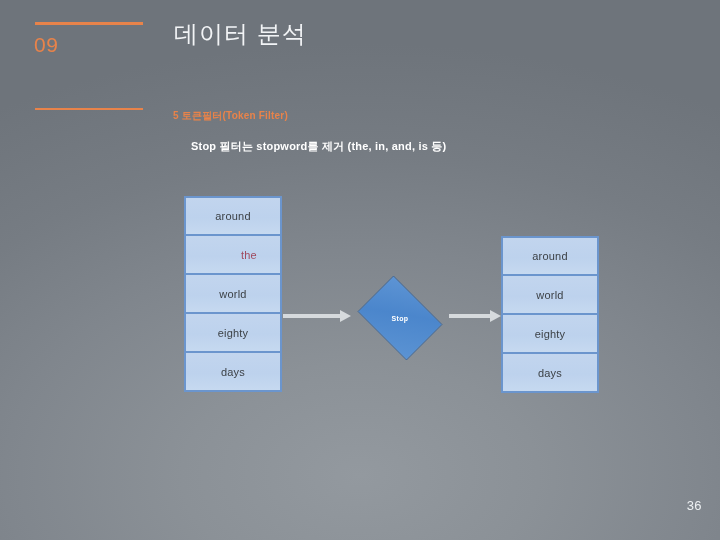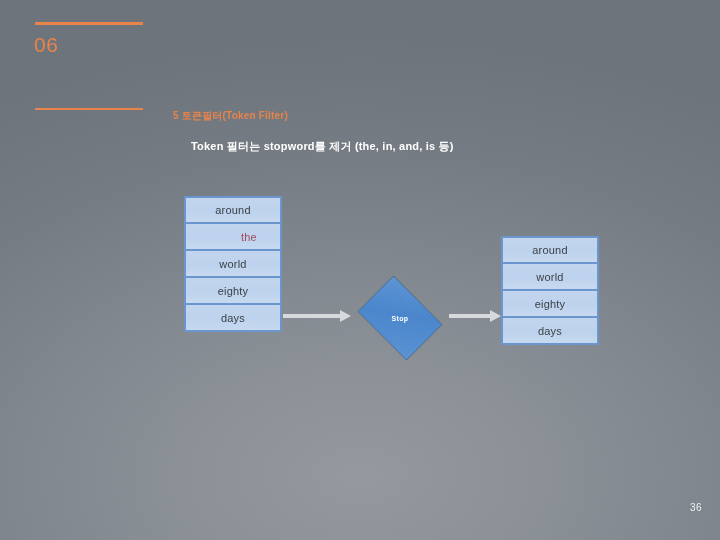--- a/index.html
+++ b/index.html
@@ -94,21 +94,21 @@
     top: 196px;
     width: 98px;
   }
   #right-col {
     left: 501px;
     top: 236px;
     width: 98px;
   }
   .token-box {
     box-sizing: border-box;
-    height: 28px;
+    height: 40px;
     background: linear-gradient(180deg, #c2d5ee 0%, #bdd2ed 55%, #c6d9f0 100%);
     border: 2px solid #6b95cd;
     display: flex;
     align-items: center;
     justify-content: center;
     font-size: 11px;
     color: #3c4146;
     letter-spacing: 0.2px;
   }
   .token-box + .token-box {
@@ -180,37 +180,38 @@
     left: 449px;
     top: 310px;
     width: 52px;
   }
 
   
   #page-number {
     position: absolute;
     right: 18px;
     bottom: 27px;
-    font-size: 10px;
+    font-size: 13px;
     color: #eef1f3;
     letter-spacing: 0.4px;
   }
 </style>
 </head>
 <body>
 
 <div id="slide">
 
   <div id="rule-top" class="rule"></div>
-  <div id="slide-number-big">06</div>
-
+  <div id="slide-number-big">09</div>
+
+  <div id="slide-title">데이터 분석</div>
 
   <div id="rule-mid" class="rule"></div>
   <div id="section-title">5  토큰필터(Token Filter)</div>
-  <div id="body-text">Token 필터는 stopword를 제거 (the, in, and, is 등)</div>
+  <div id="body-text">Stop 필터는 stopword를 제거 (the, in, and, is 등)</div>
 
   <div id="left-col" class="token-col">
       <div class="token-box">
         <span>around</span>
       </div>
       <div class="token-box stopword">
         <span>the</span>
       </div>
       <div class="token-box">
         <span>world</span>

